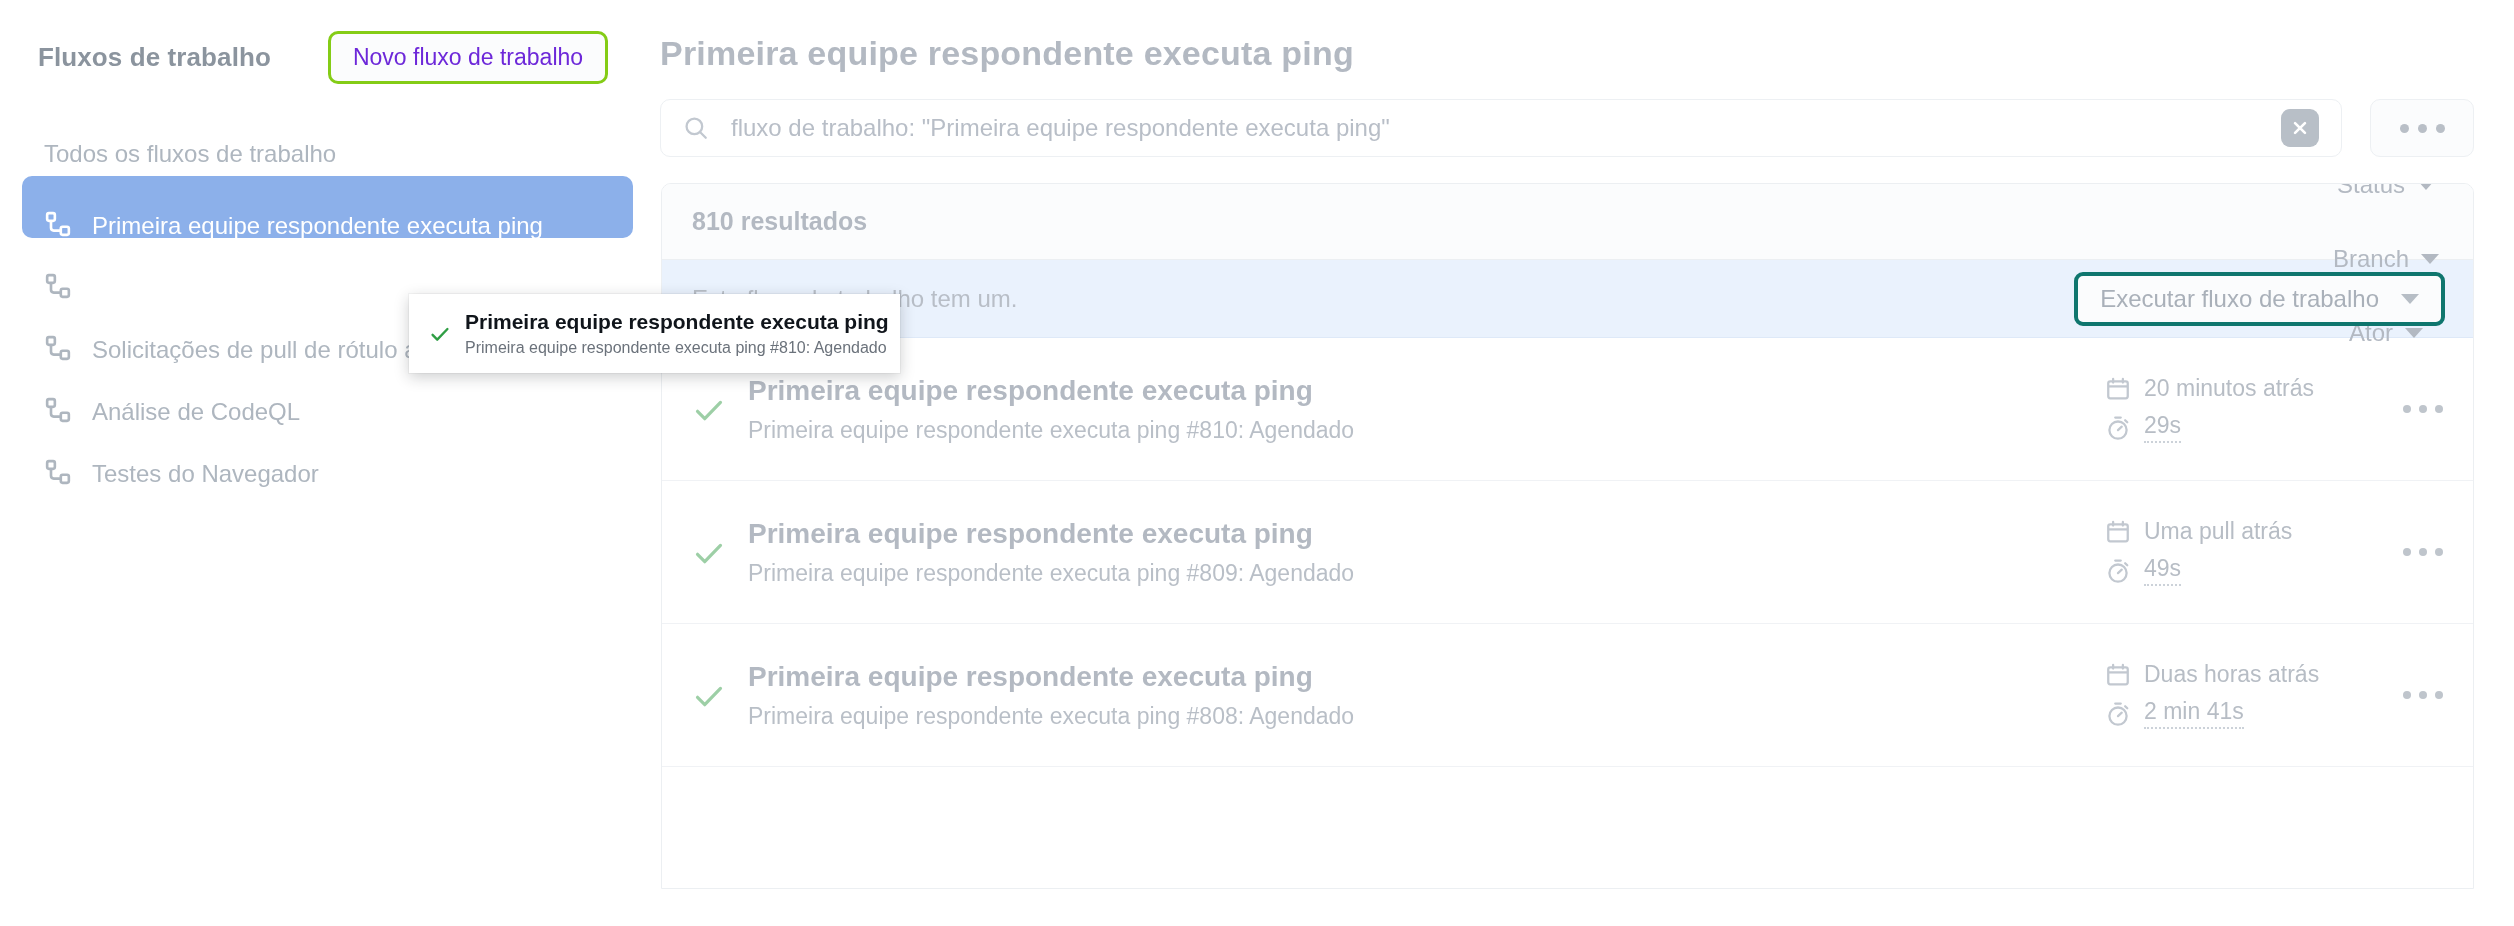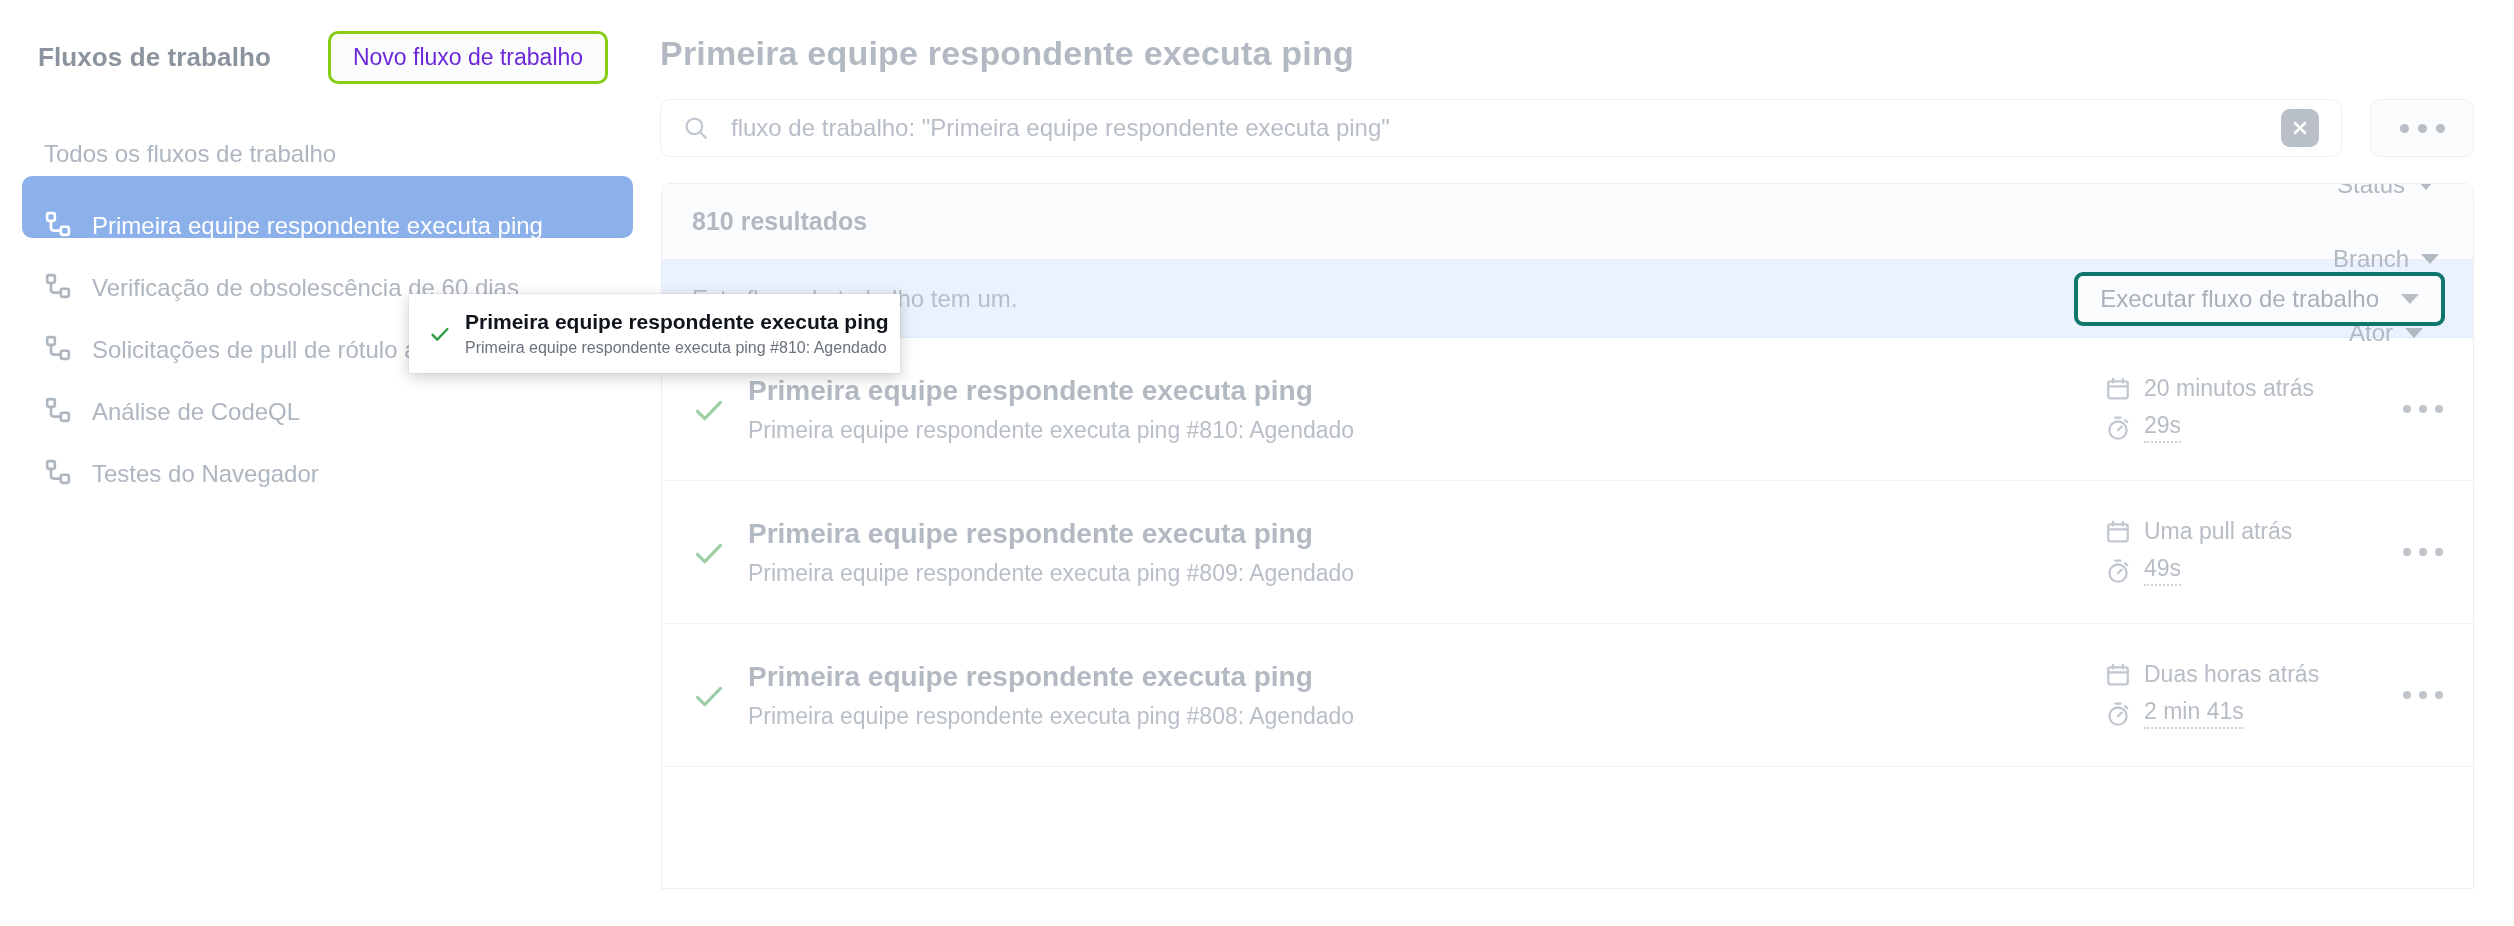--- a/index.html
+++ b/index.html
@@ -160,21 +160,20 @@
       </div>
 
       <div class="side-item">
         <span class="wf-icon">
           <svg viewBox="0 0 16 16" width="28" height="28" fill="none">
             <rect x="1.8" y="1.8" width="4.4" height="4.4" rx="1" stroke="currentColor" stroke-width="1.5"></rect>
             <rect x="9.6" y="9.6" width="4.6" height="4.6" rx="1" stroke="currentColor" stroke-width="1.5"></rect>
             <path d="M4 6.6v3.6a1.6 1.6 0 0 0 1.6 1.6h3.9" stroke="currentColor" stroke-width="1.5" stroke-linecap="round"></path>
           </svg>
         </span>
-        <span class="side-item-label">Verificação de obsolescência de 60 dias</span>
       </div>
 
       <div class="side-item">
         <span class="wf-icon">
           <svg viewBox="0 0 16 16" width="28" height="28" fill="none">
             <rect x="1.8" y="1.8" width="4.4" height="4.4" rx="1" stroke="currentColor" stroke-width="1.5"></rect>
             <rect x="9.6" y="9.6" width="4.6" height="4.6" rx="1" stroke="currentColor" stroke-width="1.5"></rect>
             <path d="M4 6.6v3.6a1.6 1.6 0 0 0 1.6 1.6h3.9" stroke="currentColor" stroke-width="1.5" stroke-linecap="round"></path>
           </svg>
         </span>

